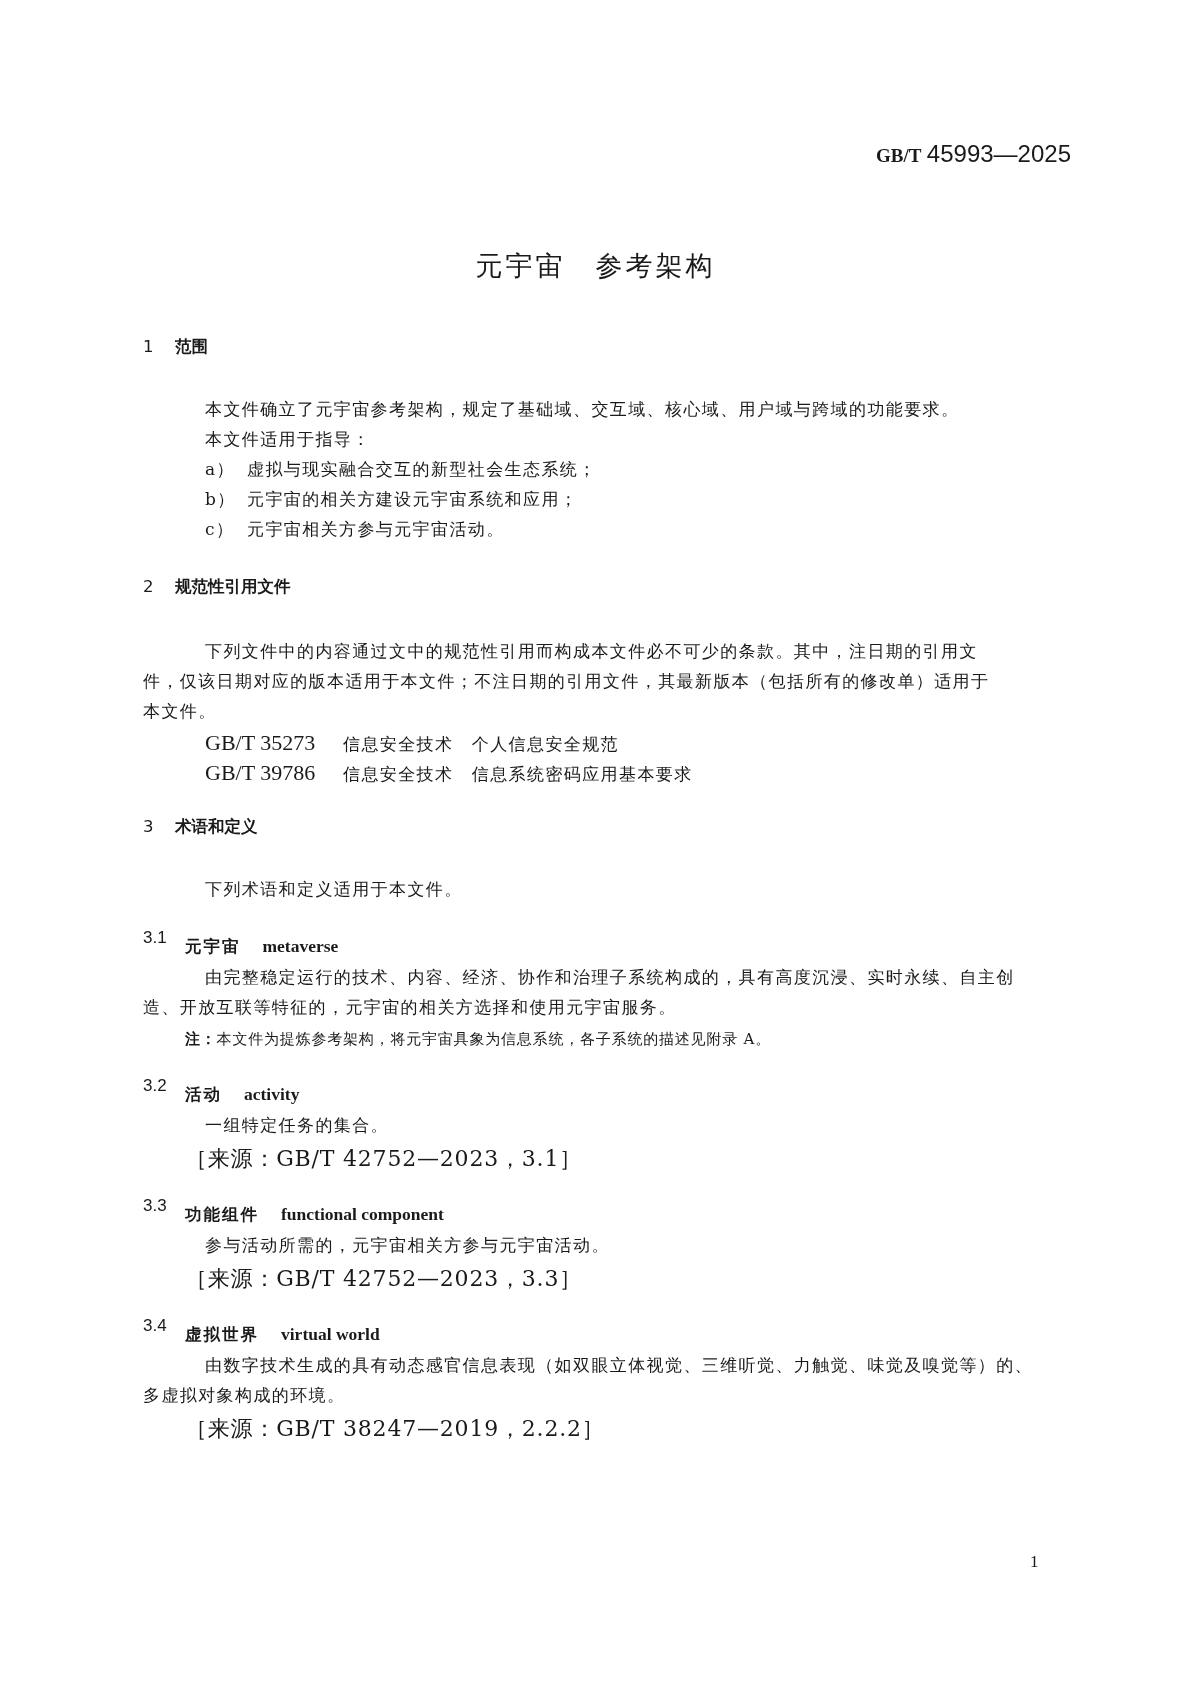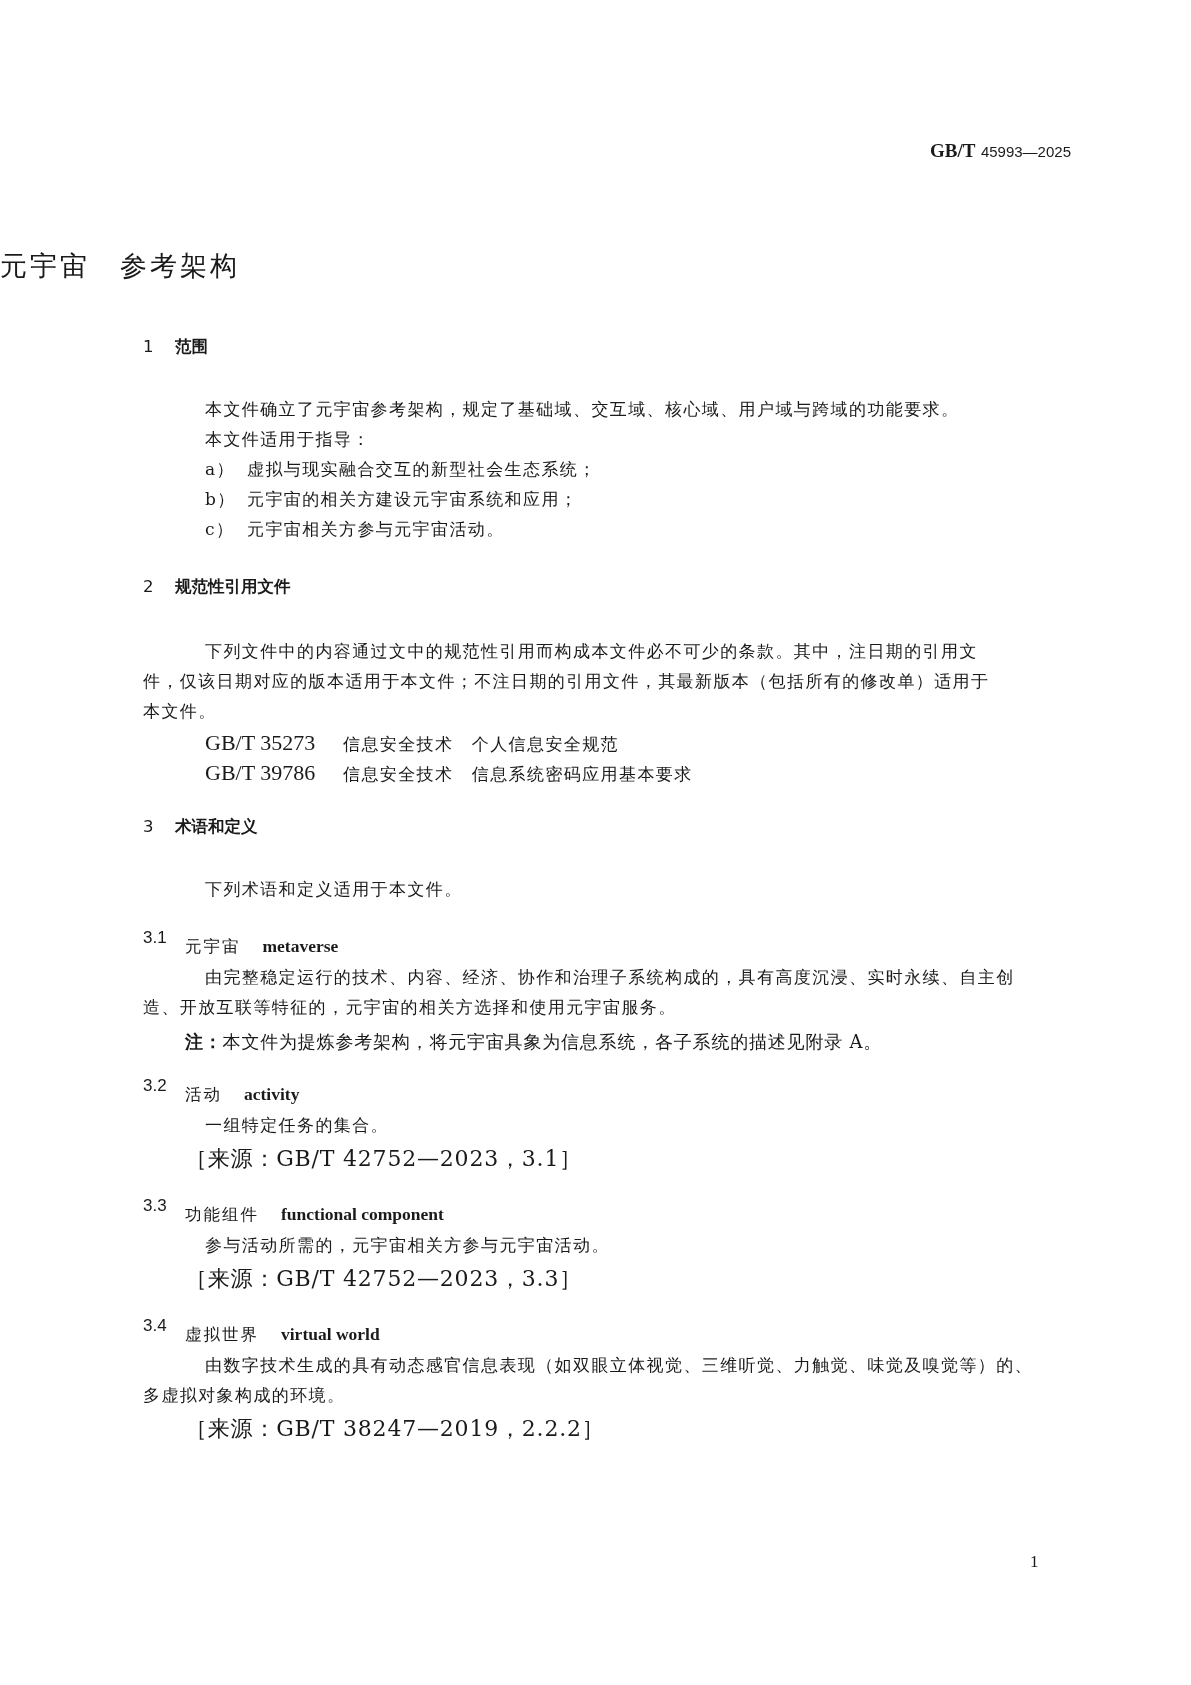--- a/index.html
+++ b/index.html
@@ -4,34 +4,34 @@
 <style>
   html, body { margin: 0; padding: 0; background: #ffffff; }
   body {
     width: 1191px; height: 1685px; position: relative; overflow: hidden;
     font-family: "DejaVu Serif", "Liberation Serif", serif;
     color: #1a1a1a;
   }
   .abs { position: absolute; white-space: nowrap; }
   .std-code { right: 120px; top: 140px; font-size: 17px; }
   .std-code .gbt { font-family: "Liberation Serif", serif; font-weight: bold; font-size: 19px; }
-  .std-code .num { font-family: "Liberation Sans", sans-serif; font-size: 15px; }
-  .title { left: 0; width: 1191px; text-align: left; top: 248px; font-size: 27px;
+  .std-code .num { font-family: "Liberation Sans", sans-serif; font-size: 24px; }
+  .title { left: 0; width: 1191px; text-align: center; top: 248px; font-size: 27px;
     font-family: "DejaVu Sans", sans-serif; letter-spacing: 3px; }
   .h { left: 143px; font-family: "DejaVu Sans", sans-serif; font-size: 16.5px; font-weight: bold; }
   .h .n { display: inline-block; width: 32px; font-weight: normal; }
   .p { font-size: 17px; letter-spacing: 1.4px; }
   .ind { left: 185px; margin-left: 20px; }
   .full { left: 143px; }
   .li-label { display: inline-block; width: 42px; }
   .term-num { left: 143px; font-family: "Liberation Sans", sans-serif; font-size: 17px; margin-top: 22px; }
   .term { left: 185px; font-size: 16.5px; }
-  .term .zh { font-family: "DejaVu Sans", sans-serif; font-weight: normal; letter-spacing: 2px; margin-top: 45px; }
+  .term .zh { font-family: "DejaVu Sans", sans-serif; font-weight: bold; letter-spacing: 2px; margin-top: 45px; }
   .term .en { font-family: "Liberation Serif", serif; font-weight: bold; font-size: 17.5px; margin-left: 22px; }
-  .note { left: 185px; font-size: 18px; letter-spacing: 0.8px; text-align: right; }
+  .note { left: 185px; font-size: 15px; letter-spacing: 0.8px; text-align: right; }
   .note .lab { font-weight: bold; font-family: "DejaVu Sans", sans-serif; }
   .src { left: 185px; font-size: 22px; letter-spacing: 0.8px; }
   .refcode { display: inline-block; width: 138px; font-family: "Liberation Serif", serif; font-size: 22px; letter-spacing: 0; }
   .page-num { left: 1030px; top: 1552px; font-family: "Liberation Serif", serif; font-size: 17px; }
 </style>
 </head>
 <body>
 
 <div class="abs std-code">
   <span class="gbt">GB/T</span>

